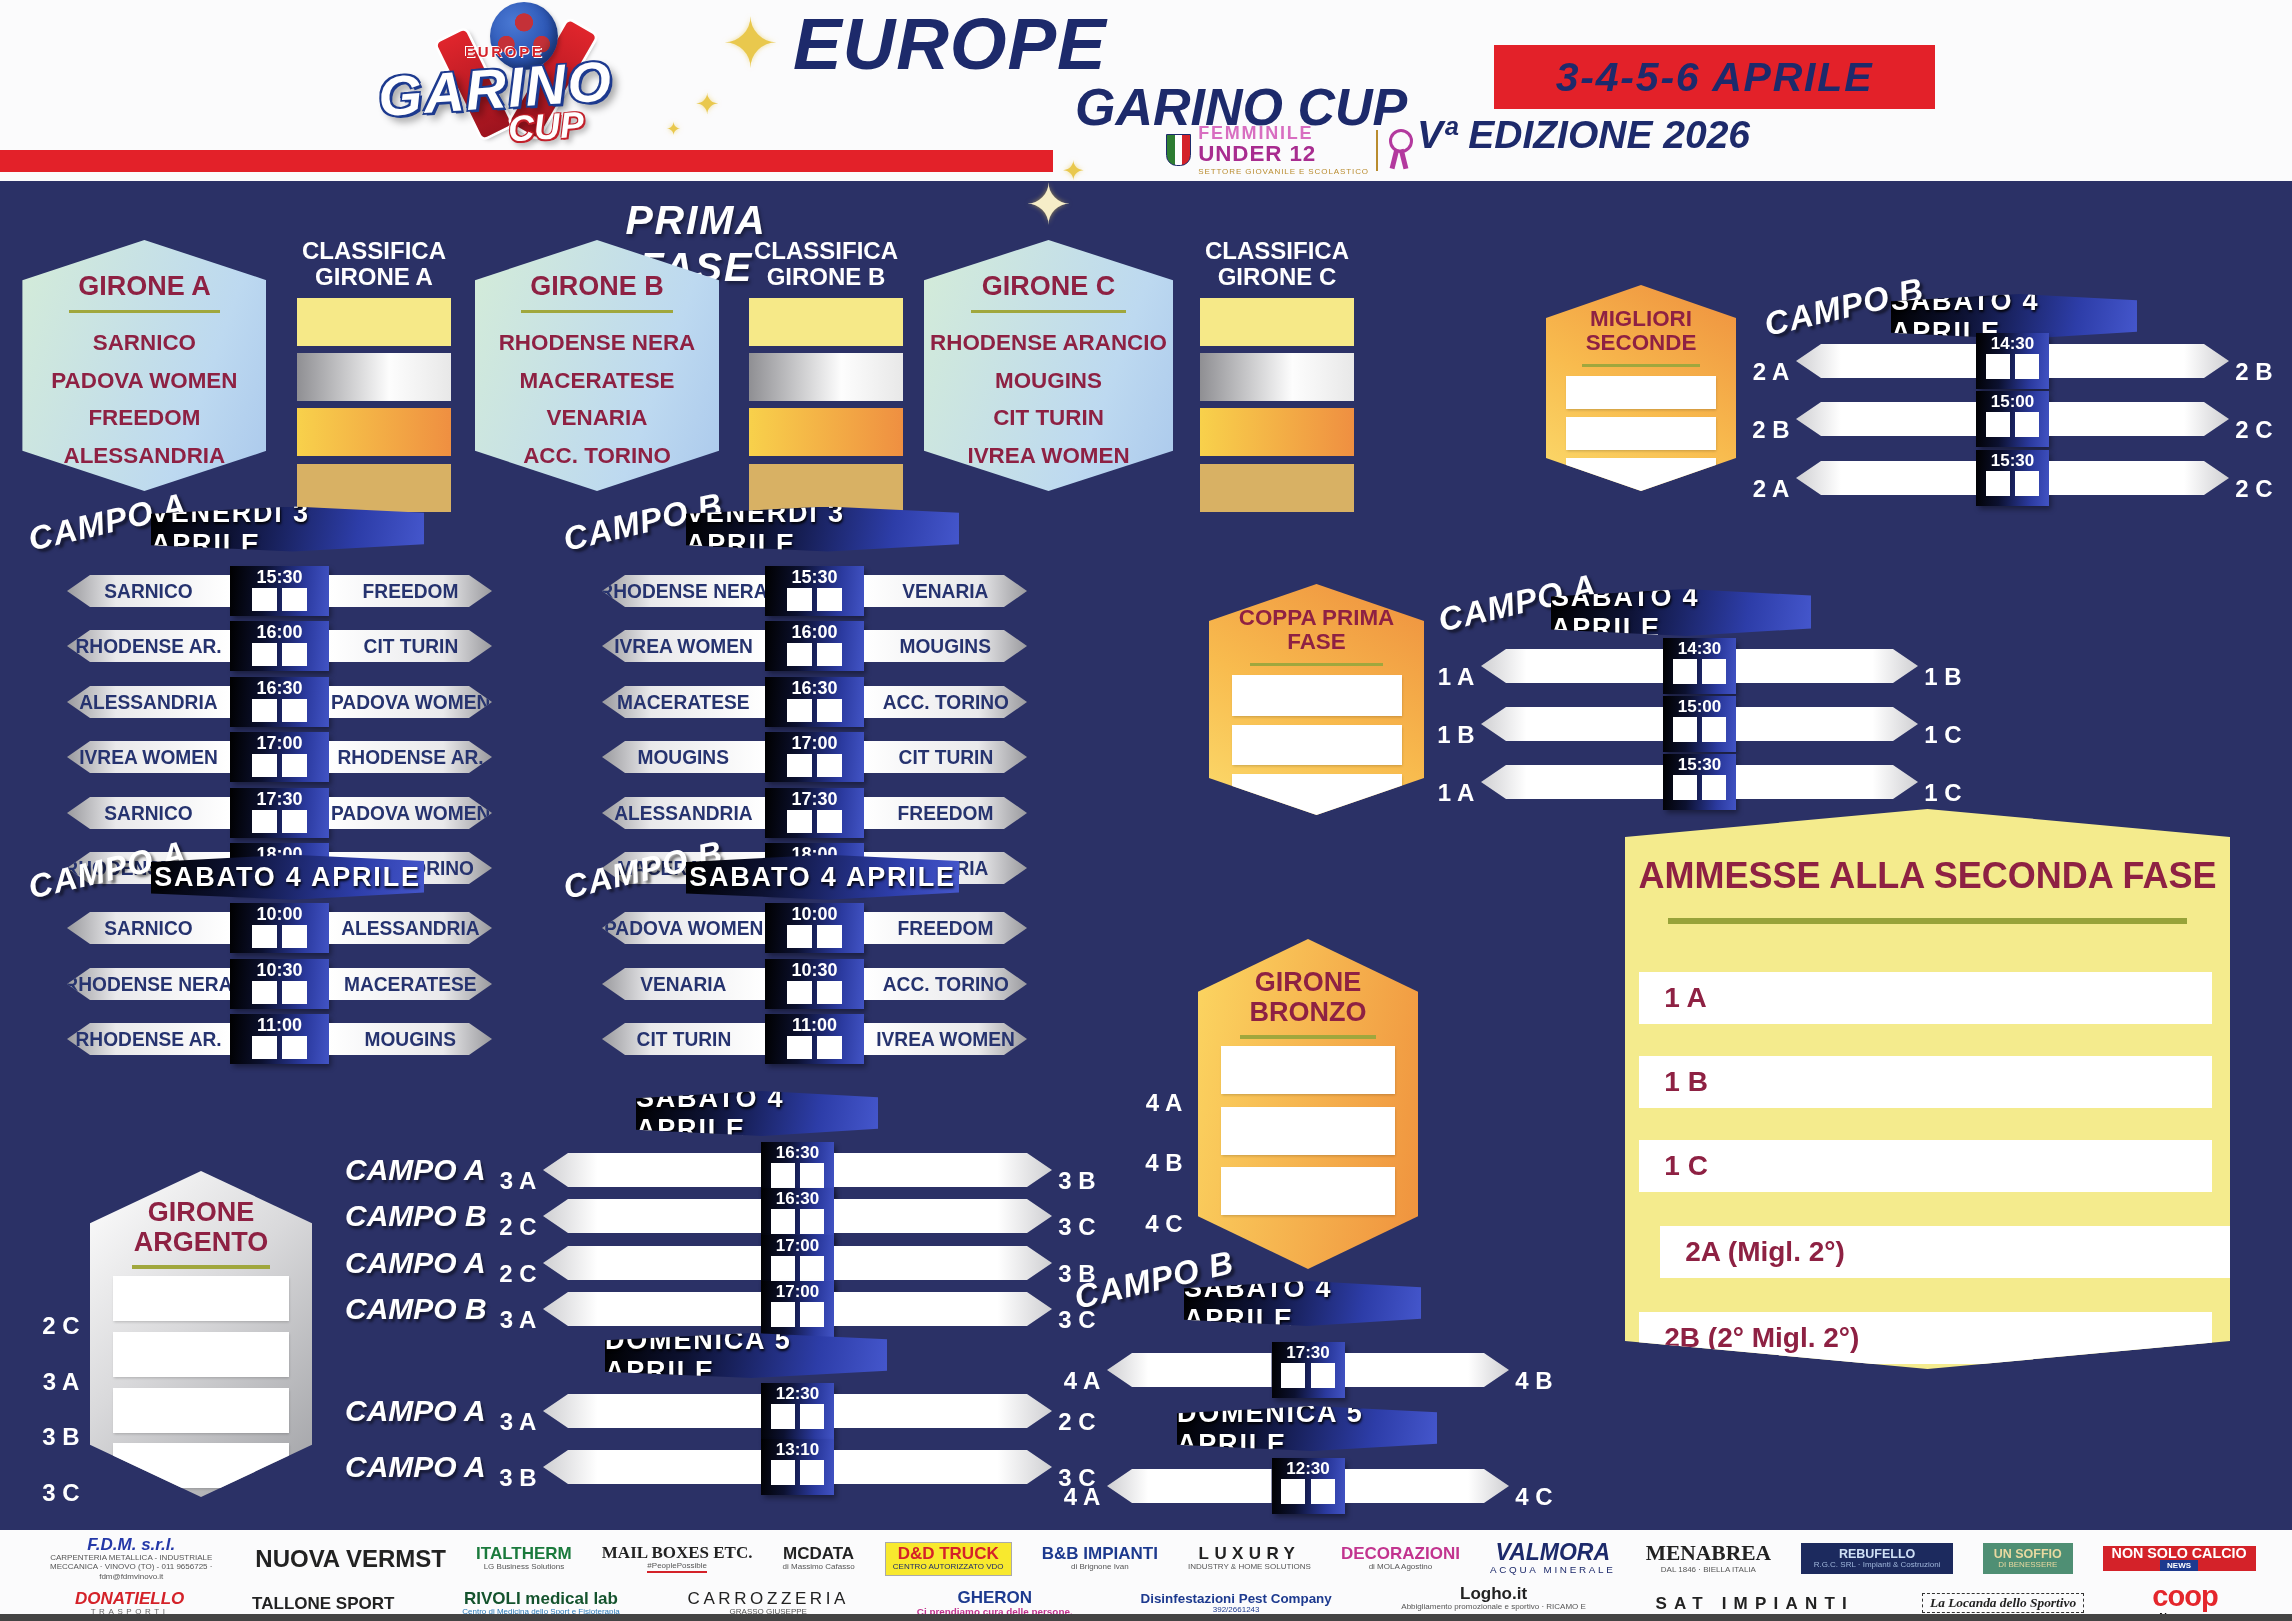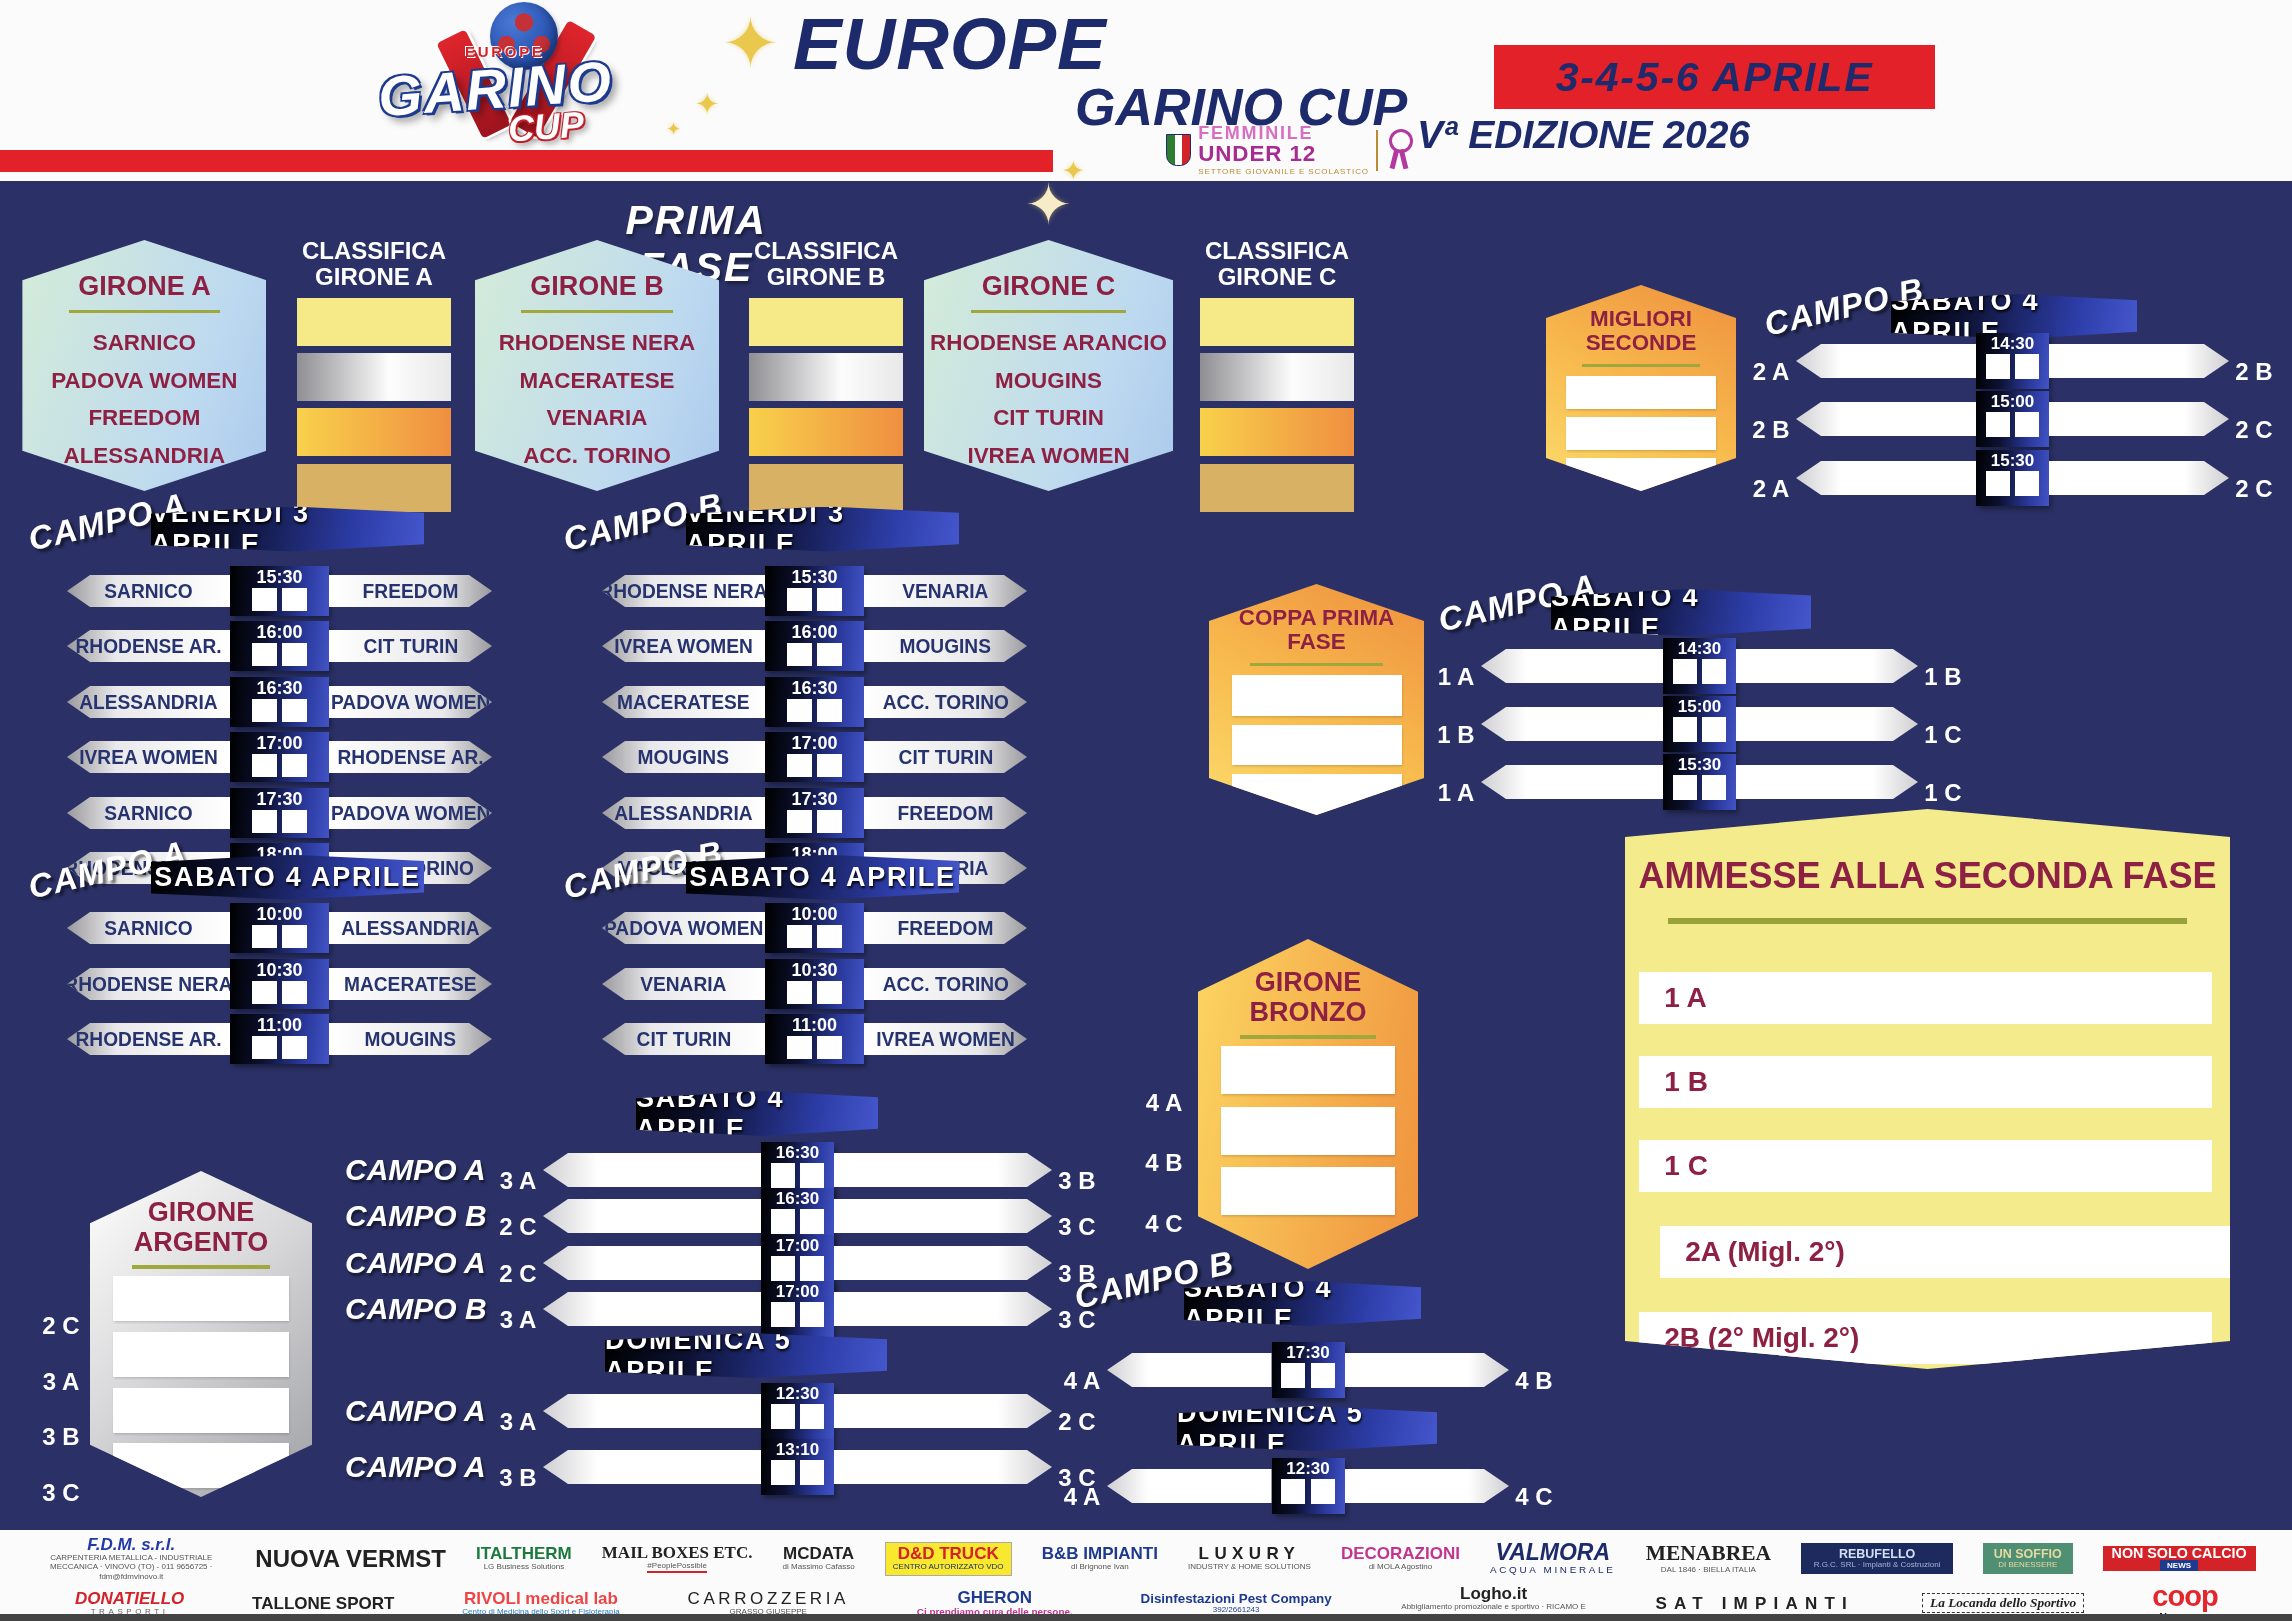--- a/index.html
+++ b/index.html
@@ -146,21 +146,21 @@
   .f-val .s{color:#1d2a6b;letter-spacing:2.7px;font-size:9.9px;}
   .f-men .n{font-family:"Liberation Serif",serif;font-size:21.5px;}
   .f-reb{background:#1c2a5e;padding:4.5px 12.5px;}
   .f-reb .n{color:#cfe0f5;font-size:12.5px;}.f-reb .s{color:#9fb6da;}
   .f-sof{background:#4f8f74;padding:4.5px 10.7px;}
   .f-sof .n{color:#e8d9a0;font-size:12.5px;}.f-sof .s{color:#e8d9a0;}
   .f-news{background:#d42229;padding:0 9px;}
   .f-news .n{color:#fff;font-size:14.3px;}.f-news .s{color:#fff;background:#1d3a8f;padding:0.9px 7.2px;font-weight:900;}
   .f-don .n{color:#d42229;font-style:italic;}
   .f-don .s{color:#666;letter-spacing:3.6px;}
-  .f-riv .n{color:#ef4444;}
+  .f-riv .n{color:#14532d;}
   .f-riv .s{color:#2a7ab8;}
   .f-car .n{font-weight:400;letter-spacing:3.6px;}
   .f-ghe .n{color:#1d3a8f;}
   .f-ghe .s{color:#c2348f;font-weight:700;font-size:9.9px;}
   .f-pest .n{color:#1d3a8f;font-size:13.4px;}
   .f-pest .s{color:#1d3a8f;}
   .f-sat .n{letter-spacing:7.2px;}
   .f-loc .n{font-family:"Liberation Serif",serif;font-style:italic;font-weight:700;border:1.8px dashed #333;padding:2.7px 7.2px;font-size:13.4px;}
   .f-coop .n{color:#e4262c;font-size:29px;letter-spacing:-0.9px;}
   .f-coop .s{color:#111;font-weight:800;font-size:10.7px;}

